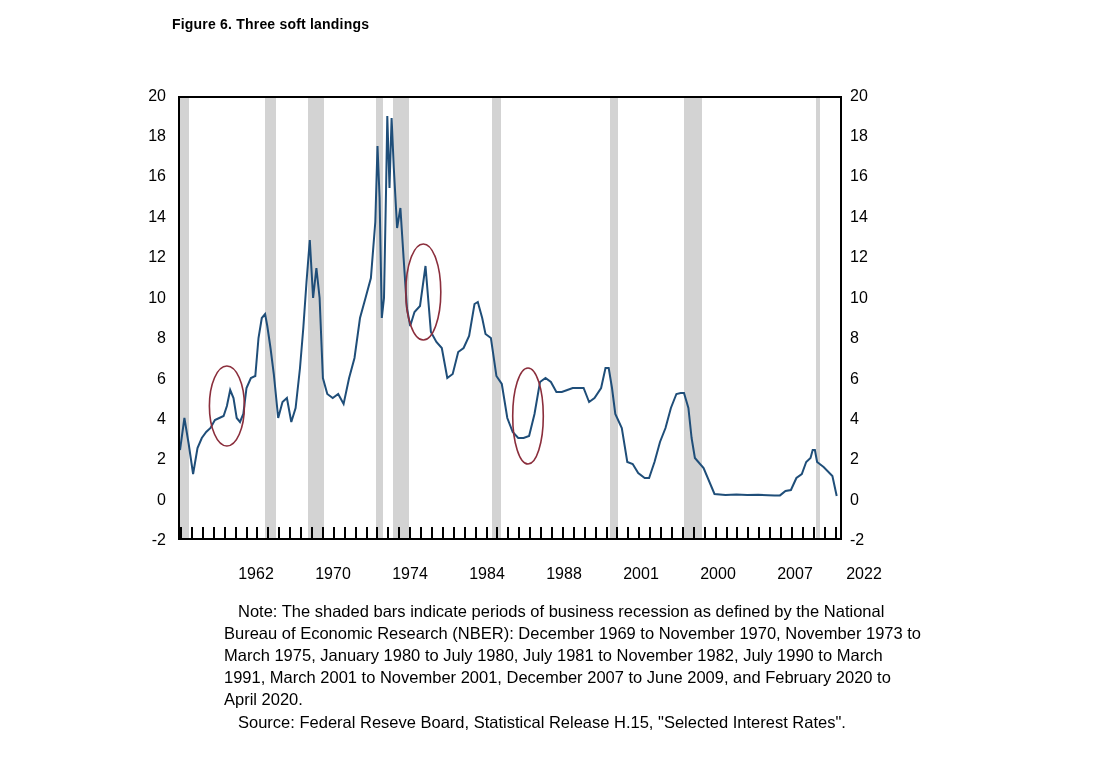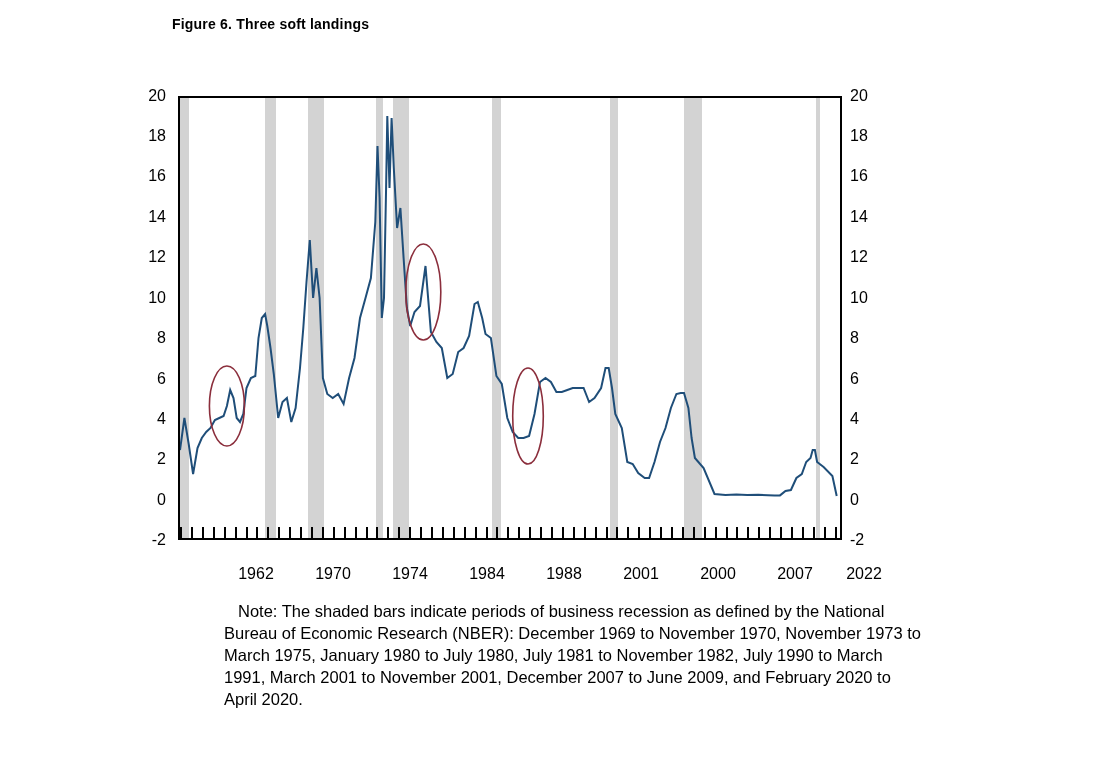--- a/index.html
+++ b/index.html
@@ -249,13 +249,14 @@
   <div class="x-label" style="left:339px; top:485px;">1984</div>
   <div class="x-label" style="left:416px; top:485px;">1988</div>
   <div class="x-label" style="left:493px; top:485px;">2001</div>
   <div class="x-label" style="left:570px; top:485px;">2000</div>
   <div class="x-label" style="left:647px; top:485px;">2007</div>
   <div class="x-label" style="left:716px; top:485px;">2022</div>
 </div>
 
 <div id="notes">
   <p class="indent">Note: The shaded bars indicate periods of business recession as defined by the National Bureau of Economic Research (NBER): December 1969 to November 1970, November 1973 to March 1975, January 1980 to July 1980, July 1981 to November 1982, July 1990 to March 1991, March 2001 to November 2001, December 2007 to June 2009, and February 2020 to April 2020.</p>
+  <p class="indent">Source: Federal Reseve Board, Statistical Release H.15, "Selected Interest Rates".</p>
 </div>
 
 </body></html>

